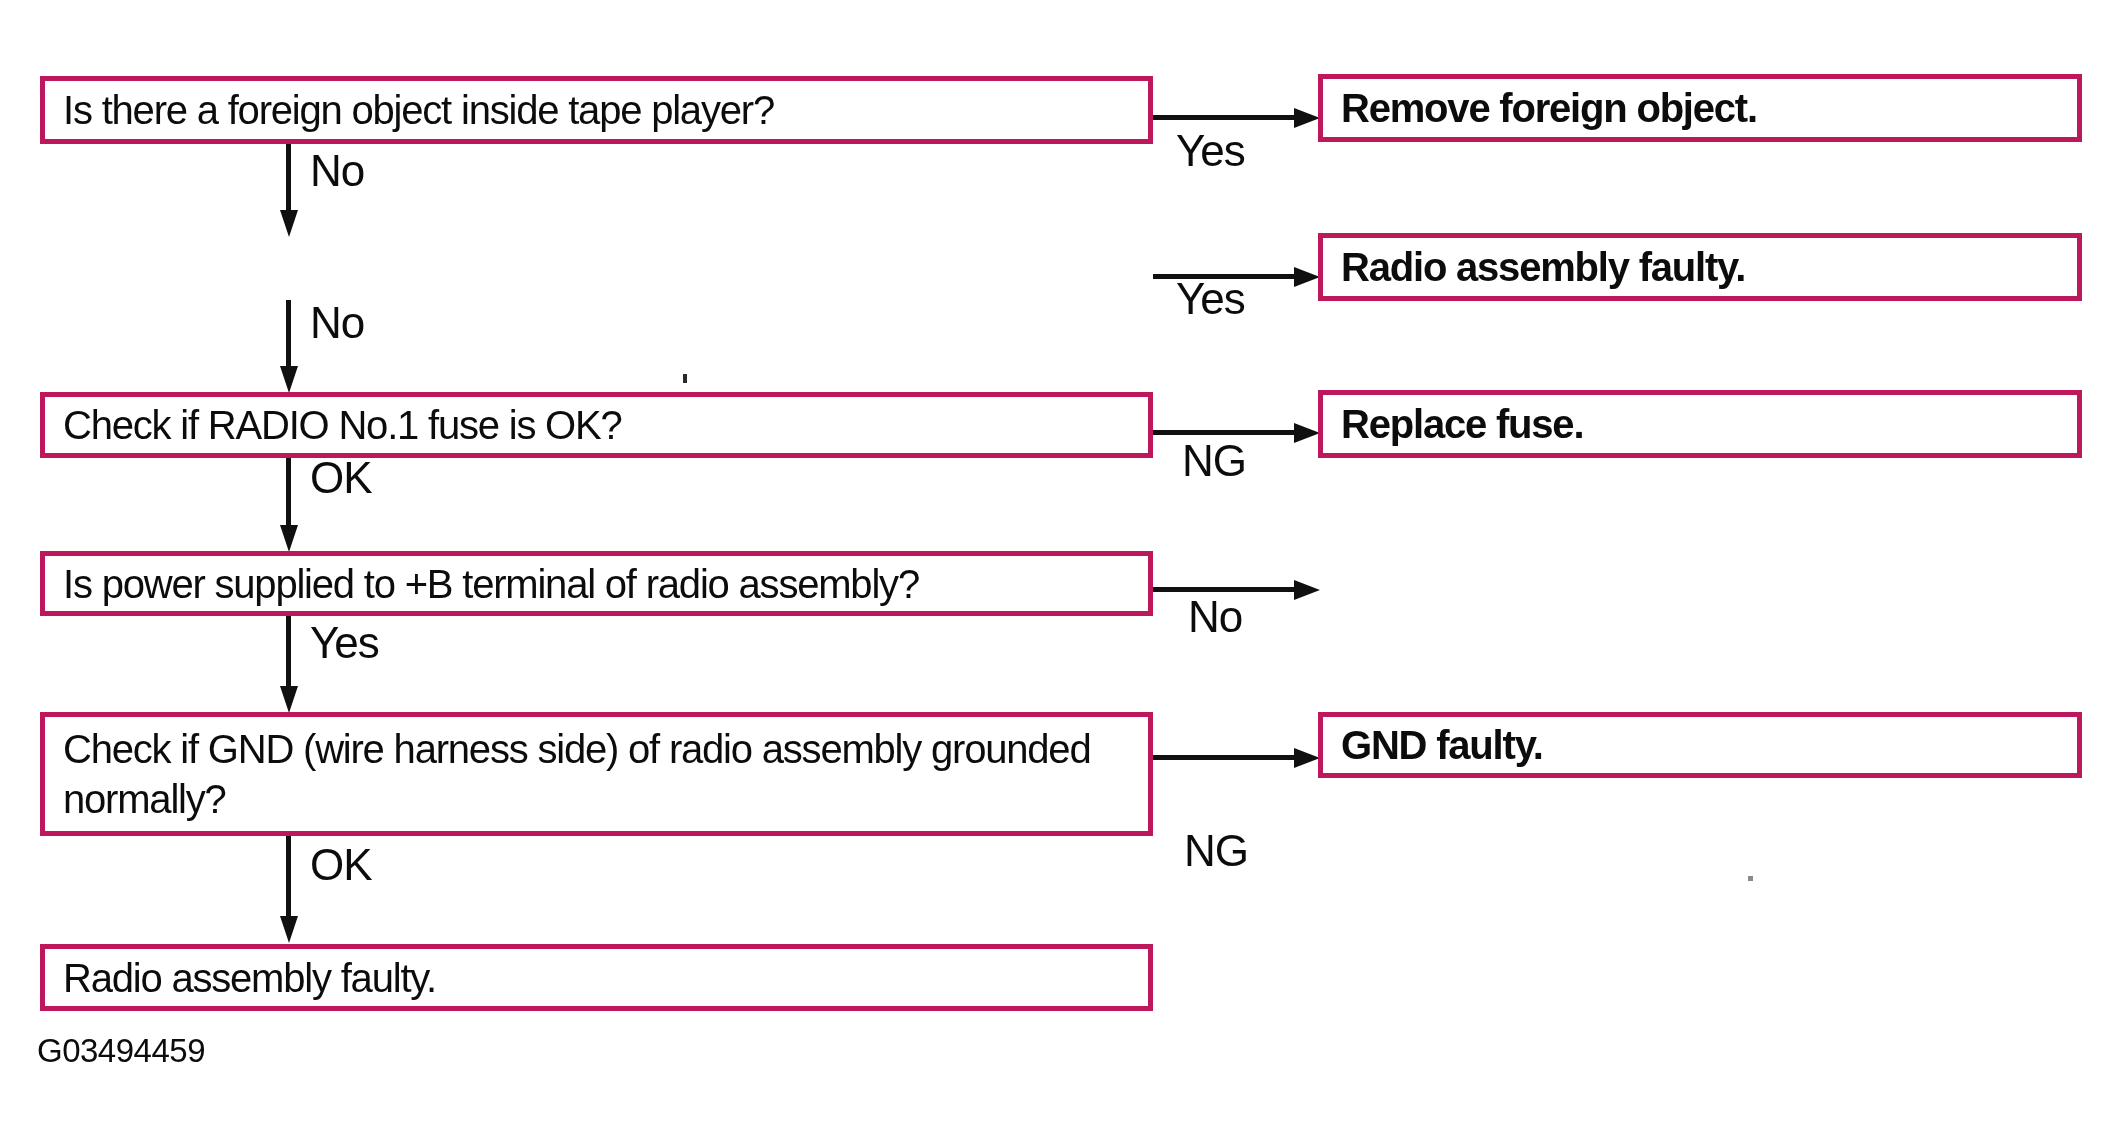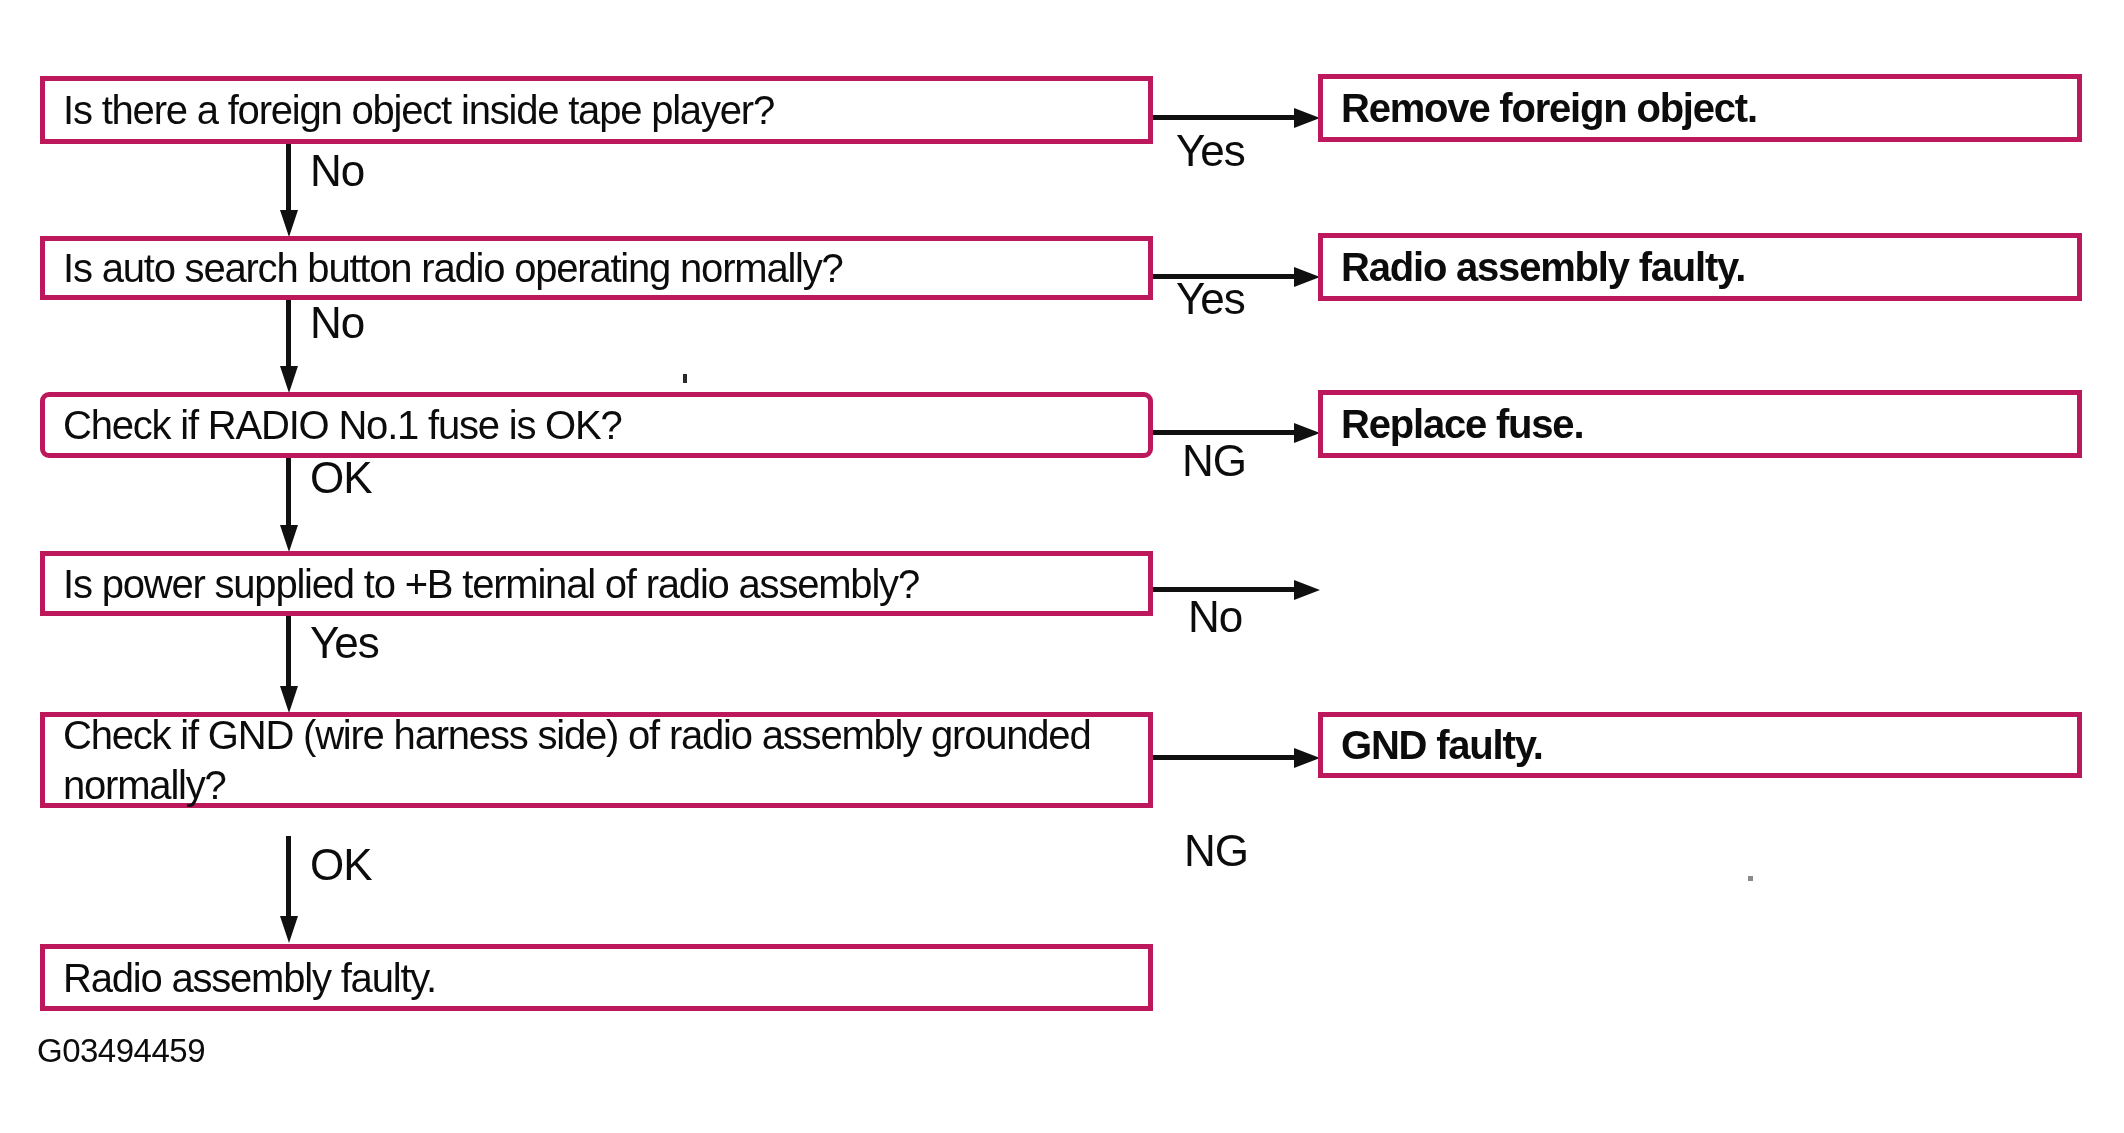--- a/index.html
+++ b/index.html
@@ -89,34 +89,31 @@
   <div class="hline" style="top:115px;"></div>
   <div class="ah-r" style="top:108px;"></div>
   <div class="label" style="left:1176px;top:128px;">Yes</div>
   <div class="box rbox" style="top:74px;height:68px;">
     <span>Remove foreign object.</span>
   </div>
   <div class="vline" style="top:144px;height:68px;"></div>
   <div class="ah-d" style="top:210px;"></div>
   <div class="label" style="left:310px;top:148px;">No</div>
 
-  <div class="box lbox" style="top:236px;height:64px;">
-    <span>Is auto search button radio operating normally?</span>
-  </div>
   <div class="hline" style="top:274px;"></div>
   <div class="ah-r" style="top:267px;"></div>
   <div class="label" style="left:1176px;top:276px;">Yes</div>
   <div class="box rbox" style="top:233px;height:68px;">
     <span>Radio assembly faulty.</span>
   </div>
   <div class="vline" style="top:300px;height:68px;"></div>
   <div class="ah-d" style="top:366px;"></div>
   <div class="label" style="left:310px;top:300px;">No</div>
 
-  <div class="box lbox" style="top:392px;height:66px;border-radius:9px;">
+  <div class="box lbox" style="top:392px;height:66px;">
     <span>Check if RADIO No.1 fuse is OK?</span>
   </div>
   <div class="hline" style="top:430px;"></div>
   <div class="ah-r" style="top:423px;"></div>
   <div class="label" style="left:1182px;top:438px;">NG</div>
   <div class="box rbox" style="top:390px;height:68px;">
     <span>Replace fuse.</span>
   </div>
   <div class="vline" style="top:458px;height:69px;"></div>
   <div class="ah-d" style="top:525px;"></div>
@@ -125,21 +122,21 @@
   <div class="box lbox" style="top:551px;height:65px;">
     <span>Is power supplied to +B terminal of radio assembly?</span>
   </div>
   <div class="hline" style="top:587px;"></div>
   <div class="ah-r" style="top:580px;"></div>
   <div class="label" style="left:1188px;top:594px;">No</div>
   <div class="vline" style="top:616px;height:72px;"></div>
   <div class="ah-d" style="top:686px;"></div>
   <div class="label" style="left:310px;top:620px;">Yes</div>
 
-  <div class="box lbox" style="top:712px;height:96px;">
+  <div class="box lbox" style="top:712px;height:124px;">
     <span>Check if GND (wire harness side) of radio assembly grounded normally?</span>
   </div>
   <div class="hline" style="top:755px;"></div>
   <div class="ah-r" style="top:748px;"></div>
   <div class="label" style="left:1184px;top:828px;">NG</div>
   <div class="box rbox" style="top:712px;height:66px;">
     <span>GND faulty.</span>
   </div>
   <div class="vline" style="top:836px;height:82px;"></div>
   <div class="ah-d" style="top:916px;"></div>

